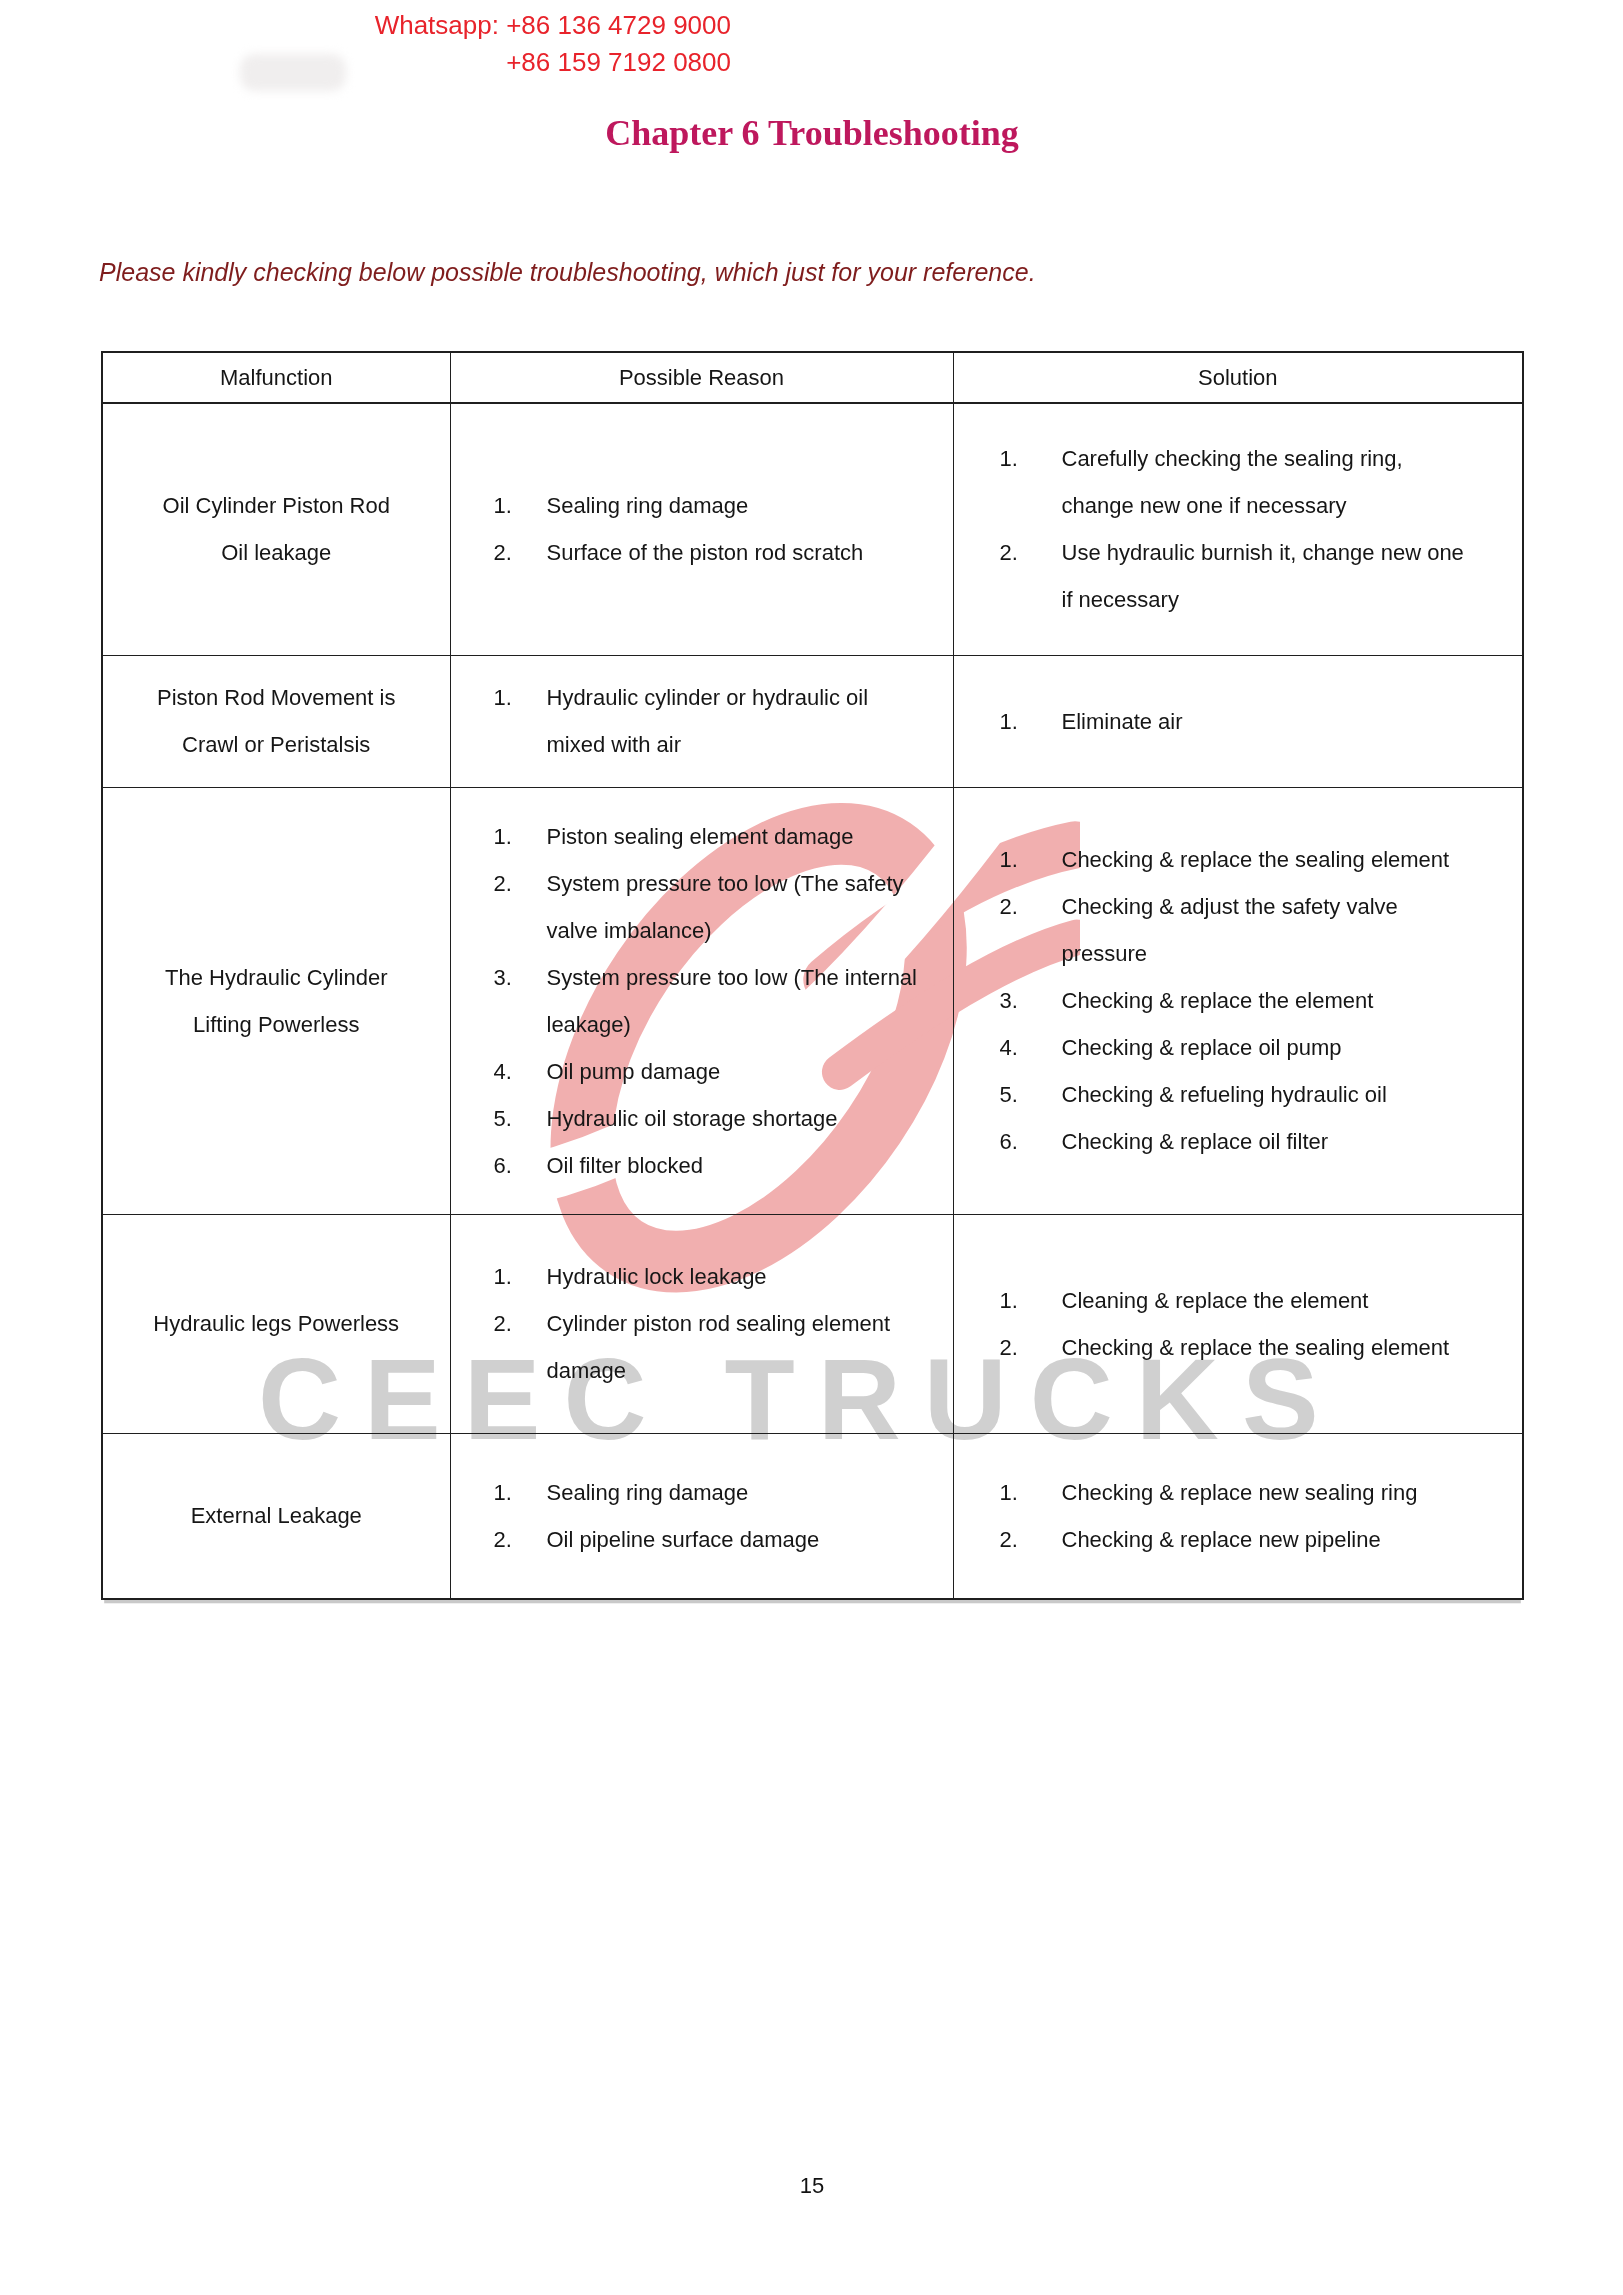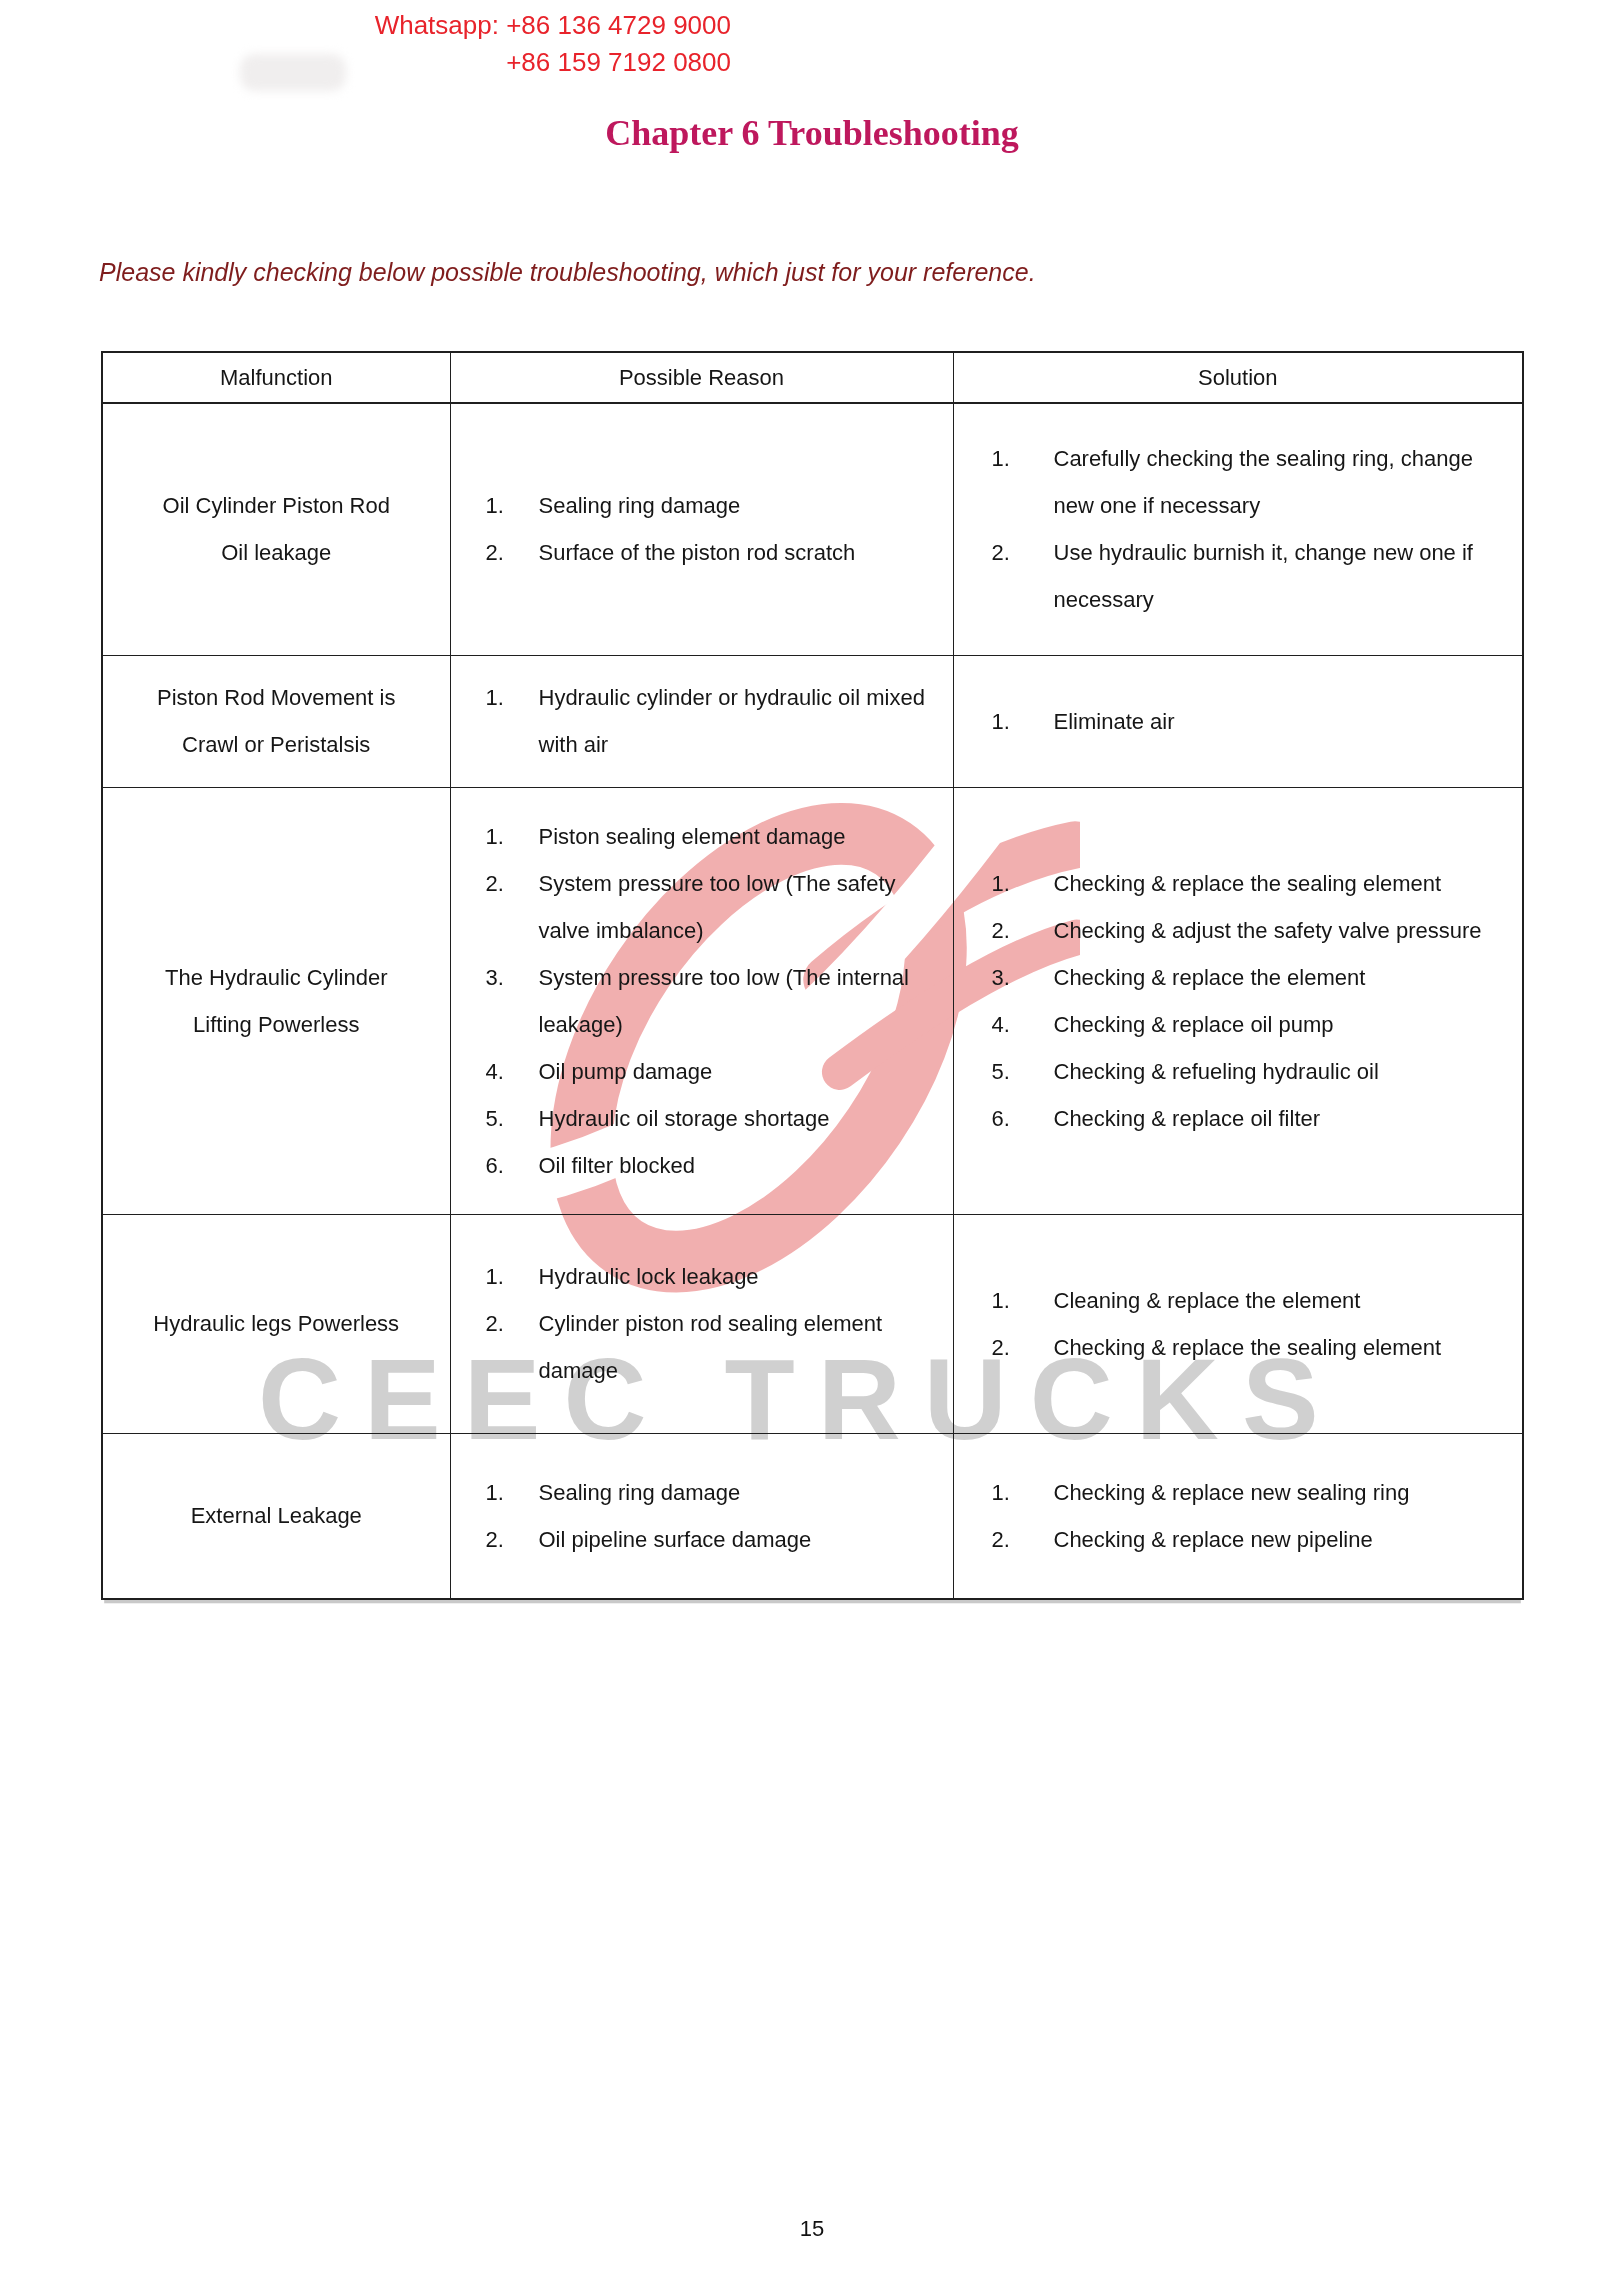--- a/index.html
+++ b/index.html
@@ -32,37 +32,37 @@
   .tbl-wrap{position:absolute;left:101px;top:351px;width:1421px;z-index:1;}
   table.tbl{
     border-collapse:collapse;table-layout:fixed;width:100%;
     border:2.4px solid #1f1f1f;background:transparent;
   }
   .tbl th,.tbl td{border:1.6px solid #1f1f1f;vertical-align:middle;background:transparent;}
   .tbl thead th{
     height:47px;font-size:22px;font-weight:400;text-align:center;border-bottom:2.4px solid #1f1f1f;
   }
   td.mal-cell{text-align:center;font-size:22px;line-height:47px;padding:0 8px;}
-  td.list-cell ol{list-style:none;margin:8px;counter-reset:item;}
+  td.list-cell ol{list-style:none;margin:16px;counter-reset:item;}
   td.list-cell li{
     counter-increment:item;font-size:22px;line-height:47px;
   }
   td.list-cell li::before{
     content:counter(item) ".";display:inline-block;text-indent:0;
   }
   td.reason-cell ol{padding:0 6.5px 0 26px;}
   td.reason-cell li{padding-left:53px;text-indent:-53px;}
   td.reason-cell li::before{width:53px;margin-right:0;}
   td.solution-cell ol{padding:0 28px 0 29px;}
   td.solution-cell li{padding-left:62px;text-indent:-62px;}
   td.solution-cell li::before{width:62px;}
   table.tbl{box-shadow:0 6.5px 0 -3.2px #c9c9c9;padding-left:12px;}
 
   
-  .page-number{position:absolute;top:2173px;left:0;width:100%;text-align:center;font-size:22px;color:#111;margin-top:43px;}
+  .page-number{position:absolute;top:2173px;left:0;width:100%;text-align:center;font-size:22px;color:#111;}
 </style>
 </head>
 <body>
 
 <div class="blob"></div>
 
 <div class="contact-header" style="color: rgb(232, 35, 43);">
   <div class="contact-left">
     <div>Whatsapp: +86 136 4729 9000</div>
     <div>+86 159 7192 0800</div>

